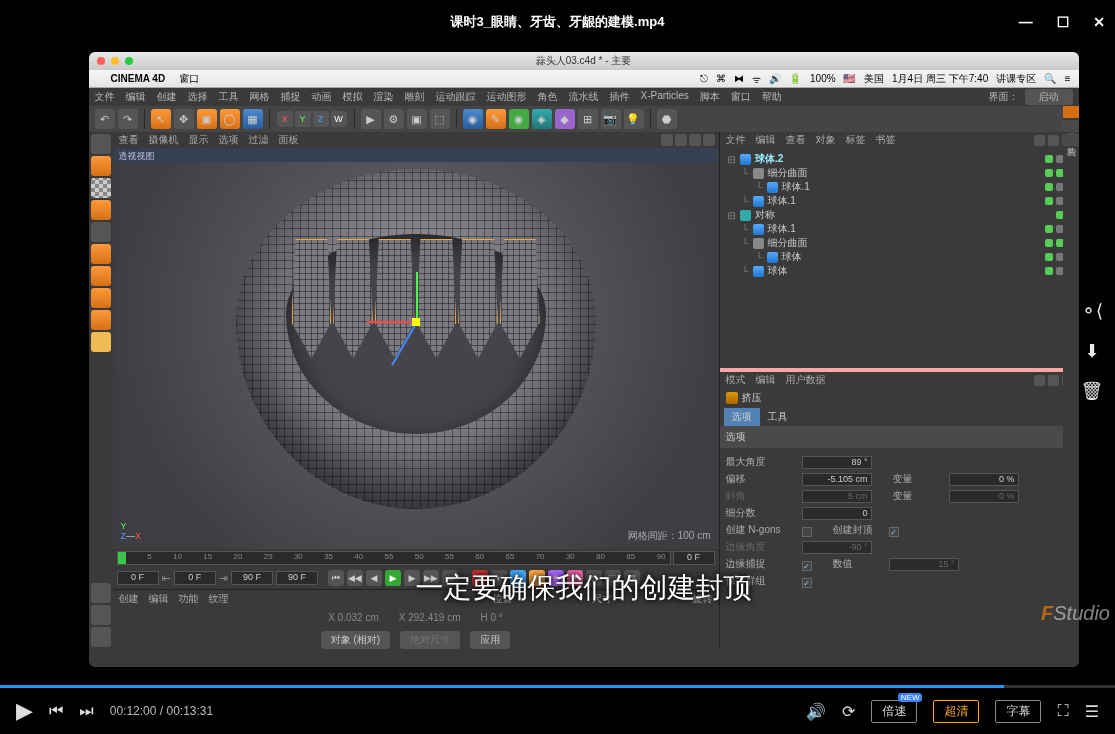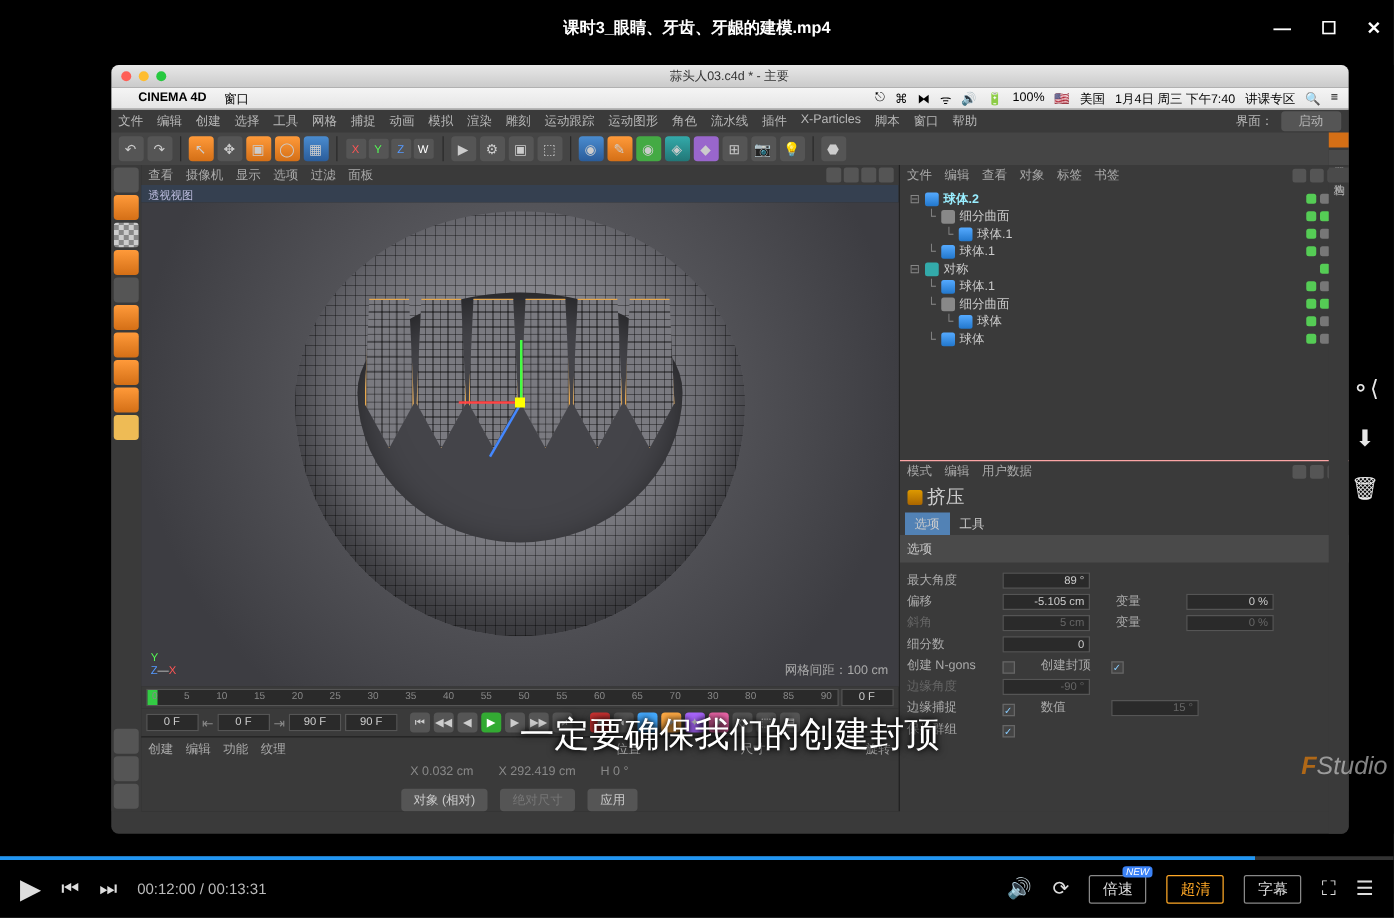--- a/index.html
+++ b/index.html
@@ -221,23 +221,23 @@
 .hi-blue{background:linear-gradient(#5af,#27c);}
 .hi-grey{background:#888;}
 .hi-teal{background:#3aa;}
 .hrow .name{color:#ccc;}
 .hrow .name.cur{color:#9ef;font-weight:600;}
 .hrow .dots{margin-left:auto;display:flex;gap:3px;}
 .hdot{width:8px;height:8px;border-radius:2px;}
 .hd-g{background:#5c5;}.hd-gr{background:#777;}
 .hd-chk{background:repeating-conic-gradient(#888 0 25%, #ccc 0 50%) 0/4px 4px;}
 
-.attr-panel{flex:1;border-top:1px solid #fca5a5;}
+.attr-panel{flex:1;border-top:4px solid #fca5a5;}
 .attr-head{height:16px;display:flex;gap:10px;padding:0 6px;align-items:center;font-size:10px;color:#aaa;}
-.attr-title{padding:3px 6px;display:flex;align-items:center;gap:4px;font-size:15px;}
+.attr-title{padding:3px 6px;display:flex;align-items:center;gap:4px;font-size:10px;}
 .attr-title .tic{width:12px;height:12px;background:linear-gradient(#d90,#a60);border-radius:2px;}
 .attr-tabs{display:flex;padding:0 4px;font-size:10px;}
 .attr-tab{padding:2px 8px;color:#ccc;}
 .attr-tab.active{background:#5282b5;}
 .attr-section{padding:4px 6px;background:#4a4a4a;font-size:10px;}
 .attr-grid{padding:4px 6px;font-size:10px;}
 .arow{display:flex;align-items:flex-end;height:17px;gap:6px;}
 .arow .alabel{width:70px;color:#aaa;}
 .arow .alabel.dim{color:#666;}
 .arow .aval{width:70px;height:13px;background:#2a2a2a;border:1px solid #555;color:#ccc;text-align:right;padding:0 3px;font-size:9px;line-height:11px;}
@@ -268,21 +268,21 @@
   display:flex;align-items:center;padding:0 16px;gap:16px;
   color:#ddd;
 }
 .pc-btn{font-size:16px;cursor:pointer;}
 .pc-play{font-size:22px;}
 .pc-time{font-size:12px;color:#bbb;}
 .pc-spacer{flex:1;}
 .pc-box{border:1px solid #888;padding:2px 10px;font-size:12px;border-radius:2px;}
 .pc-box.hd{color:#ffa826;border-color:#ffa826;}
 .pc-speed{position:relative;}
-.pc-new{position:absolute;top:-8px;right:-6px;background:#3b82f6;color:#fff;font-size:8px;padding:0 3px;border-radius:3px;font-style:italic;}
+.pc-new{position:absolute;top:-8px;right:-6px;background:#3b82f6;color:#fff;font-size:8px;padding:0 3px;border-radius:3px;}
 .right-edge{
   position:absolute;right:0;top:54px;width:16px;height:610px;
   background:#3a3a3a;display:flex;flex-direction:column;
 }
 .redge-tab{writing-mode:vertical-lr;font-size:9px;color:#aaa;padding:6px 2px;background:#4a4a4a;margin-bottom:2px;}
 </style>
 </head>
 <body>
 
 <div class="title-bar">

